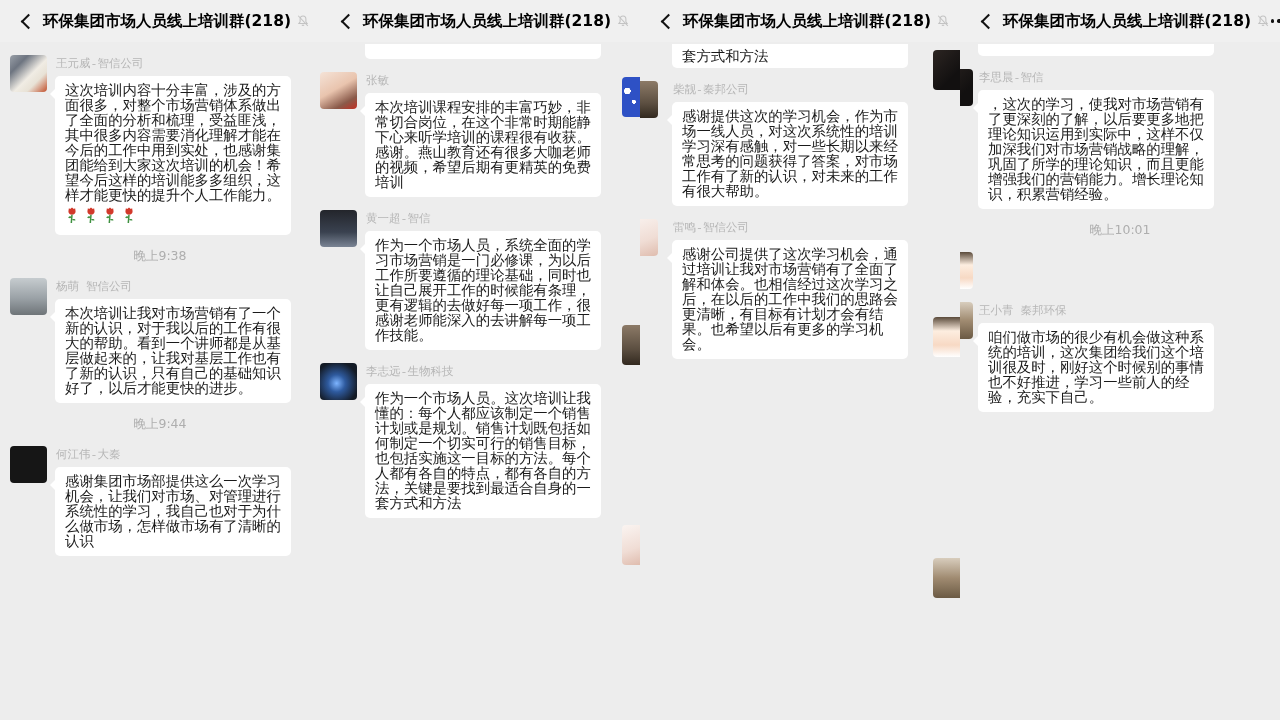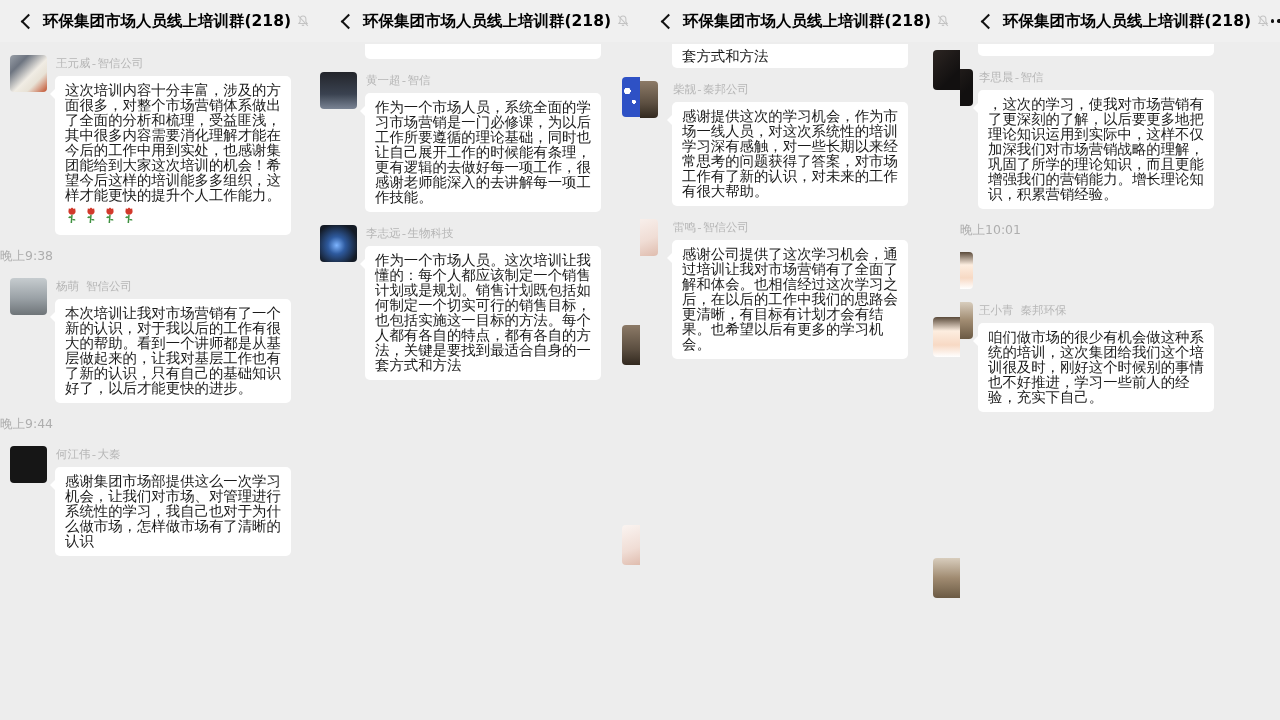--- a/index.html
+++ b/index.html
@@ -34,21 +34,21 @@
   .panel:nth-child(3) .ava{margin-left:-19px;}
   .panel:nth-child(3) .mc{margin-left:14px;}
   .panel:nth-child(4) .ava{margin-left:-24px;}
   .panel:nth-child(4) .mc{margin-left:5px;}
   .nick{font-size:11.5px;color:#b6b6b6;margin:1px 0 5px 1px;white-space:nowrap;font-family:Liberation Mono, monospace;}
   .bubble{position:relative;width:236px;box-sizing:border-box;background:#fff;border-radius:5px;
           padding:7px 10px;font-size:14.4px;line-height:15px;color:#1a1a1a;
           word-break:break-all;overflow-wrap:anywhere;}
   .bubble::before{content:"";position:absolute;left:-5px;top:13px;width:0;height:0;
           border-top:5px solid transparent;border-bottom:5px solid transparent;border-right:5px solid #fff;}
-  .time{font-size:12.5px;color:#aeaeae;text-align:left;margin:13px 0 2px 0;}
+  .time{font-size:12.5px;color:#aeaeae;text-align:center;margin:13px 0 2px 0;}
   .roses{display:flex;gap:5px;align-items:center;height:25px;}
   .rose{display:flex;}
   
   .av-wang_yuanwei{background:linear-gradient(135deg,#9aa0a8 0%,#6d7480 25%,#f0ece4 55%,#e8e2d6 72%,#c2502c 100%);}
   .av-yang_meng{background:linear-gradient(180deg,#c6cccf 0%,#9aa1a6 55%,#6e7478 100%);}
   .av-he_jiangwei{background:#161616;}
   .av-zhang_min{background:linear-gradient(150deg,#f5e3d7 0%,#e9c4ae 45%,#8a5a4a 78%,#c22f23 100%);}
   .av-huang_yichao{background:linear-gradient(180deg,#23252b 0%,#3a4250 60%,#7a8494 100%);}
   .av-li_zhiyuan{background:radial-gradient(circle at 45% 55%,#7db4ff 0%,#2e5a9e 30%,#141b26 75%);}
   .av-feng_fengjiao{background:radial-gradient(circle at 30% 35%,#fff 0 11%,rgba(255,255,255,0) 12%),
@@ -141,20 +141,27 @@
         <span class="mutebell">
           <svg width="14" height="14" viewBox="0 0 16 16" fill="none" stroke="#c3c3c3" stroke-width="1.2">
             <path d="M8 2.2c-2.3 0-3.3 1.8-3.3 3.6v3.1L3.3 10.8h9.4L11.3 8.9V5.8c0-1.8-1-3.6-3.3-3.6z"></path>
             <path d="M6.8 12.3a1.3 1.3 0 0 0 2.4 0"></path>
             <line x1="2.5" y1="2" x2="13.5" y2="13.6"></line>
           </svg>
         </span>
       </div>
       <div class="sliver"></div>
       <div class="msg">
+        <div class="ava av-zhang_min"></div>
+        <div class="mc">
+          <div class="nick">张敏</div>
+          <div class="bubble"><span>本次培训课程安排的丰富巧妙，非常切合岗位，在这个非常时期能静下心来听学培训的课程很有收获。感谢。燕山教育还有很多大咖老师的视频，希望后期有更精英的免费培训</span></div>
+        </div>
+      </div>
+      <div class="msg">
         <div class="ava av-huang_yichao"></div>
         <div class="mc">
           <div class="nick">黄一超-智信</div>
           <div class="bubble"><span>作为一个市场人员，系统全面的学习市场营销是一门必修课，为以后工作所要遵循的理论基础，同时也让自己展开工作的时候能有条理，更有逻辑的去做好每一项工作，很感谢老师能深入的去讲解每一项工作技能。</span></div>
         </div>
       </div>
       <div class="msg">
         <div class="ava av-li_zhiyuan"></div>
         <div class="mc">
           <div class="nick">李志远-生物科技</div>

